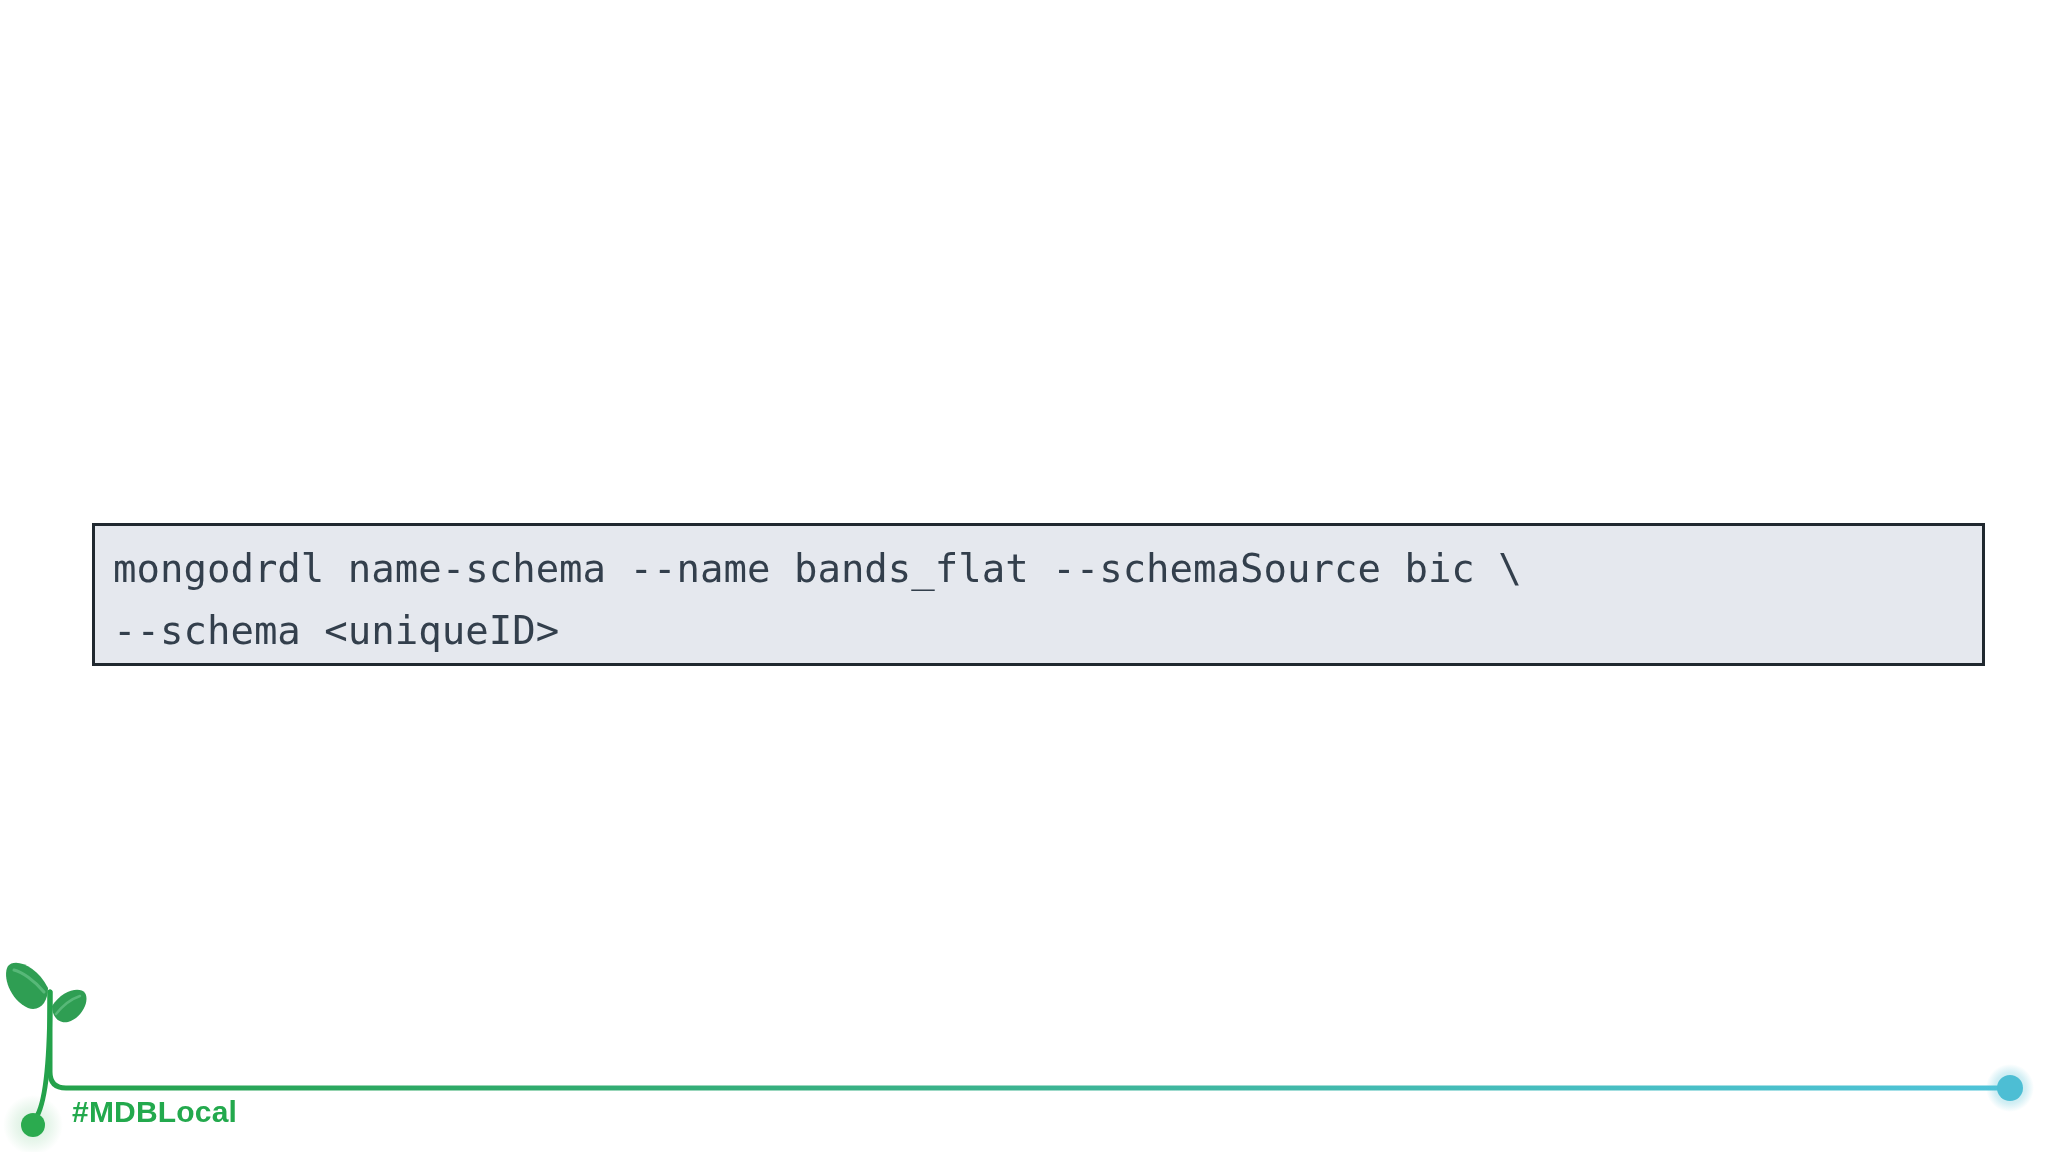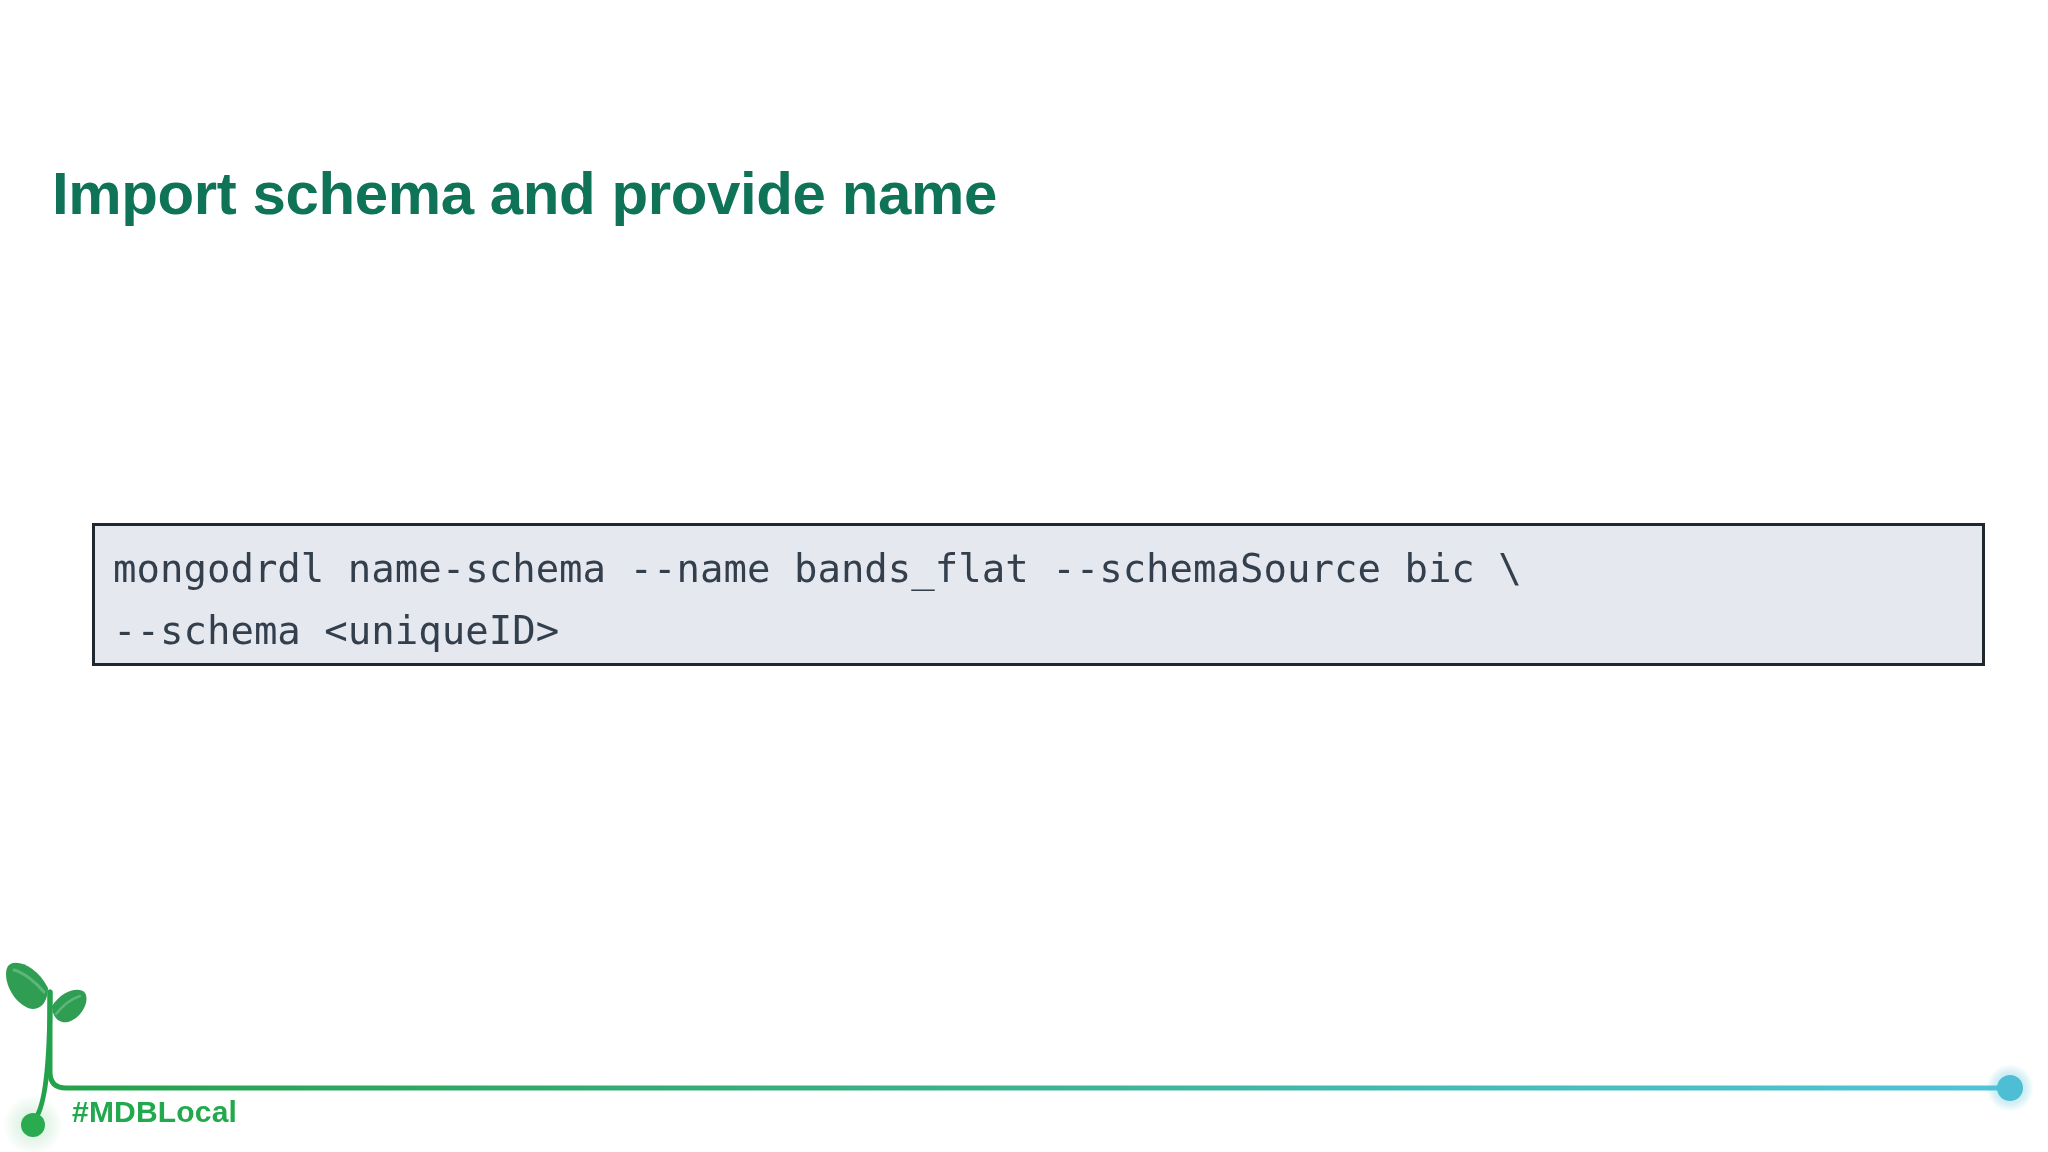--- a/index.html
+++ b/index.html
@@ -106,21 +106,20 @@
     color: #23a94d;
     letter-spacing: 0.2px;
     white-space: nowrap;
   }
 </style>
 </head>
 <body>
 
 <div class="slide">
 
-  <h1 class="slide-title">Import schema and provide name</h1>
 
 
   <div class="code-block">
     <pre class="code-text">mongodrdl name-schema --name bands_flat --schemaSource bic \
 --schema &lt;uniqueID&gt;</pre>
   </div>
 
   <div class="footer">
     <svg width="2048" height="200" viewBox="0 0 2048 200" xmlns="http://www.w3.org/2000/svg">
       <defs>

